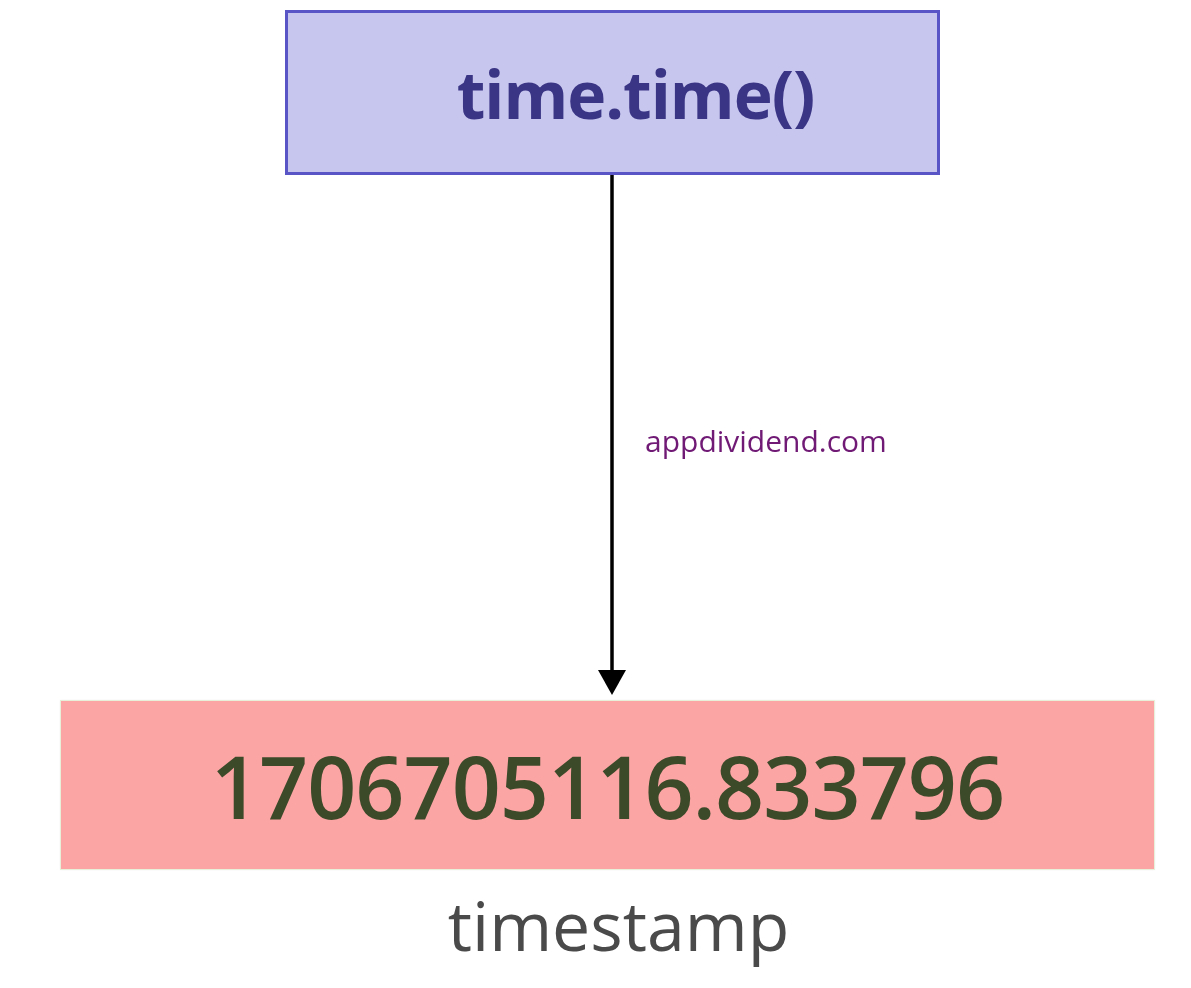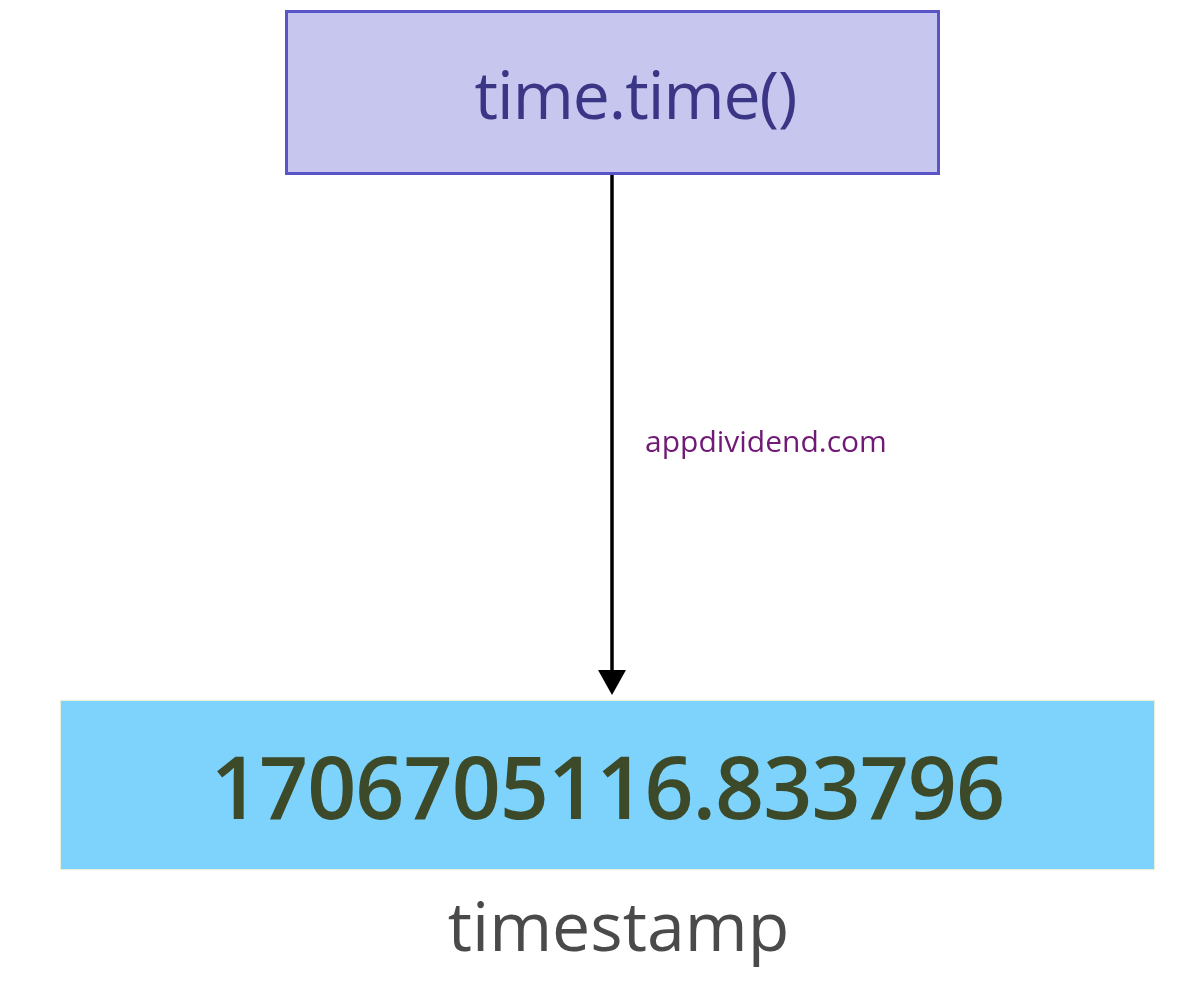--- a/index.html
+++ b/index.html
@@ -20,21 +20,21 @@
     height: 165px;
     background: #c7c6ef;
     border: 3px solid #5a55c7;
     box-sizing: border-box;
     display: flex;
     align-items: center;
     justify-content: center;
   }
   .top-box-text {
     font-size: 66px;
-    font-weight: 400;
+    font-weight: 700;
     color: #3b3585;
     letter-spacing: -1px;
     margin-left: 46px;
   }
   .arrow-svg {
     position: absolute;
     left: 0;
     top: 0;
     width: 1191px;
     height: 988px;
@@ -47,21 +47,21 @@
     font-size: 30px;
     color: #701a75;
     font-weight: 400;
   }
   .bottom-box {
     position: absolute;
     left: 60px;
     top: 700px;
     width: 1095px;
     height: 170px;
-    background: #7dd3fc;
+    background: #fca5a5;
     border: 1px solid #e8f0da;
     box-sizing: border-box;
     display: flex;
     align-items: center;
     justify-content: center;
     box-shadow: 0 0 2px rgba(0,0,0,0.05);
   }
   .bottom-box-text {
     font-size: 86px;
     font-weight: 600;

